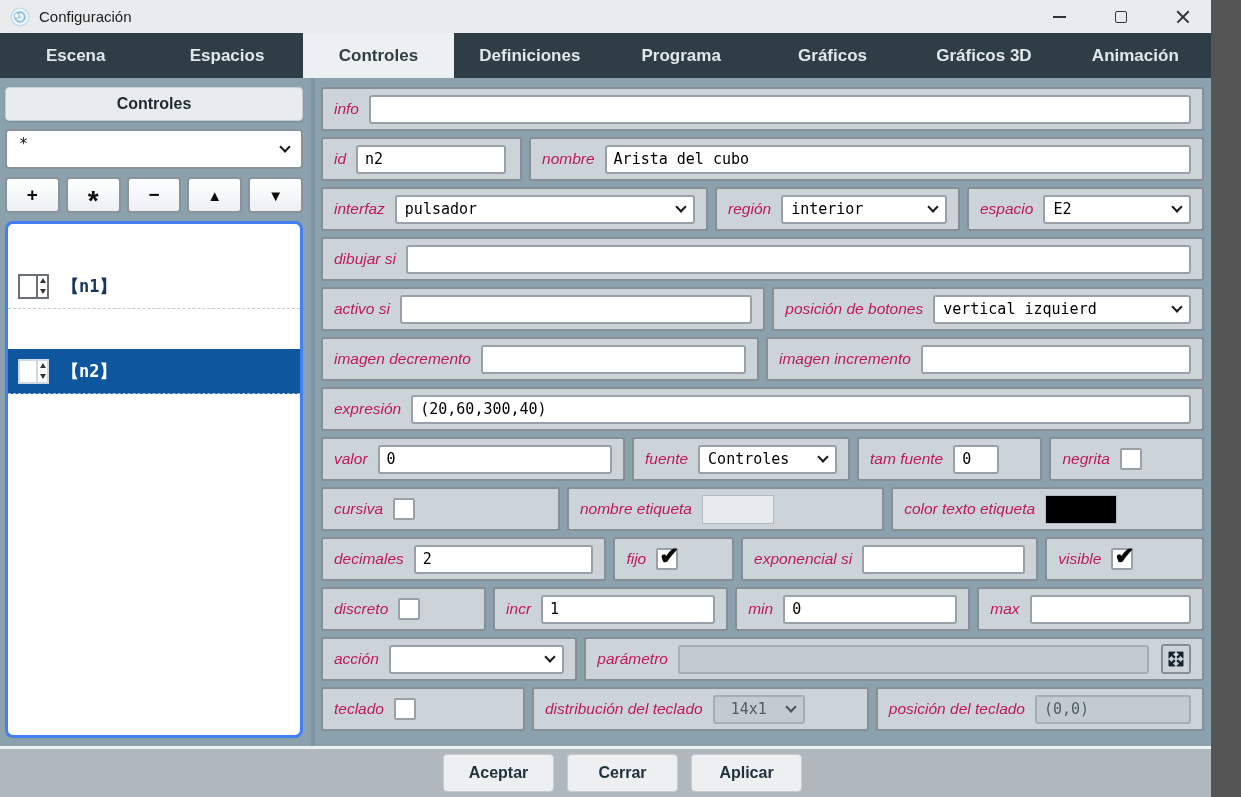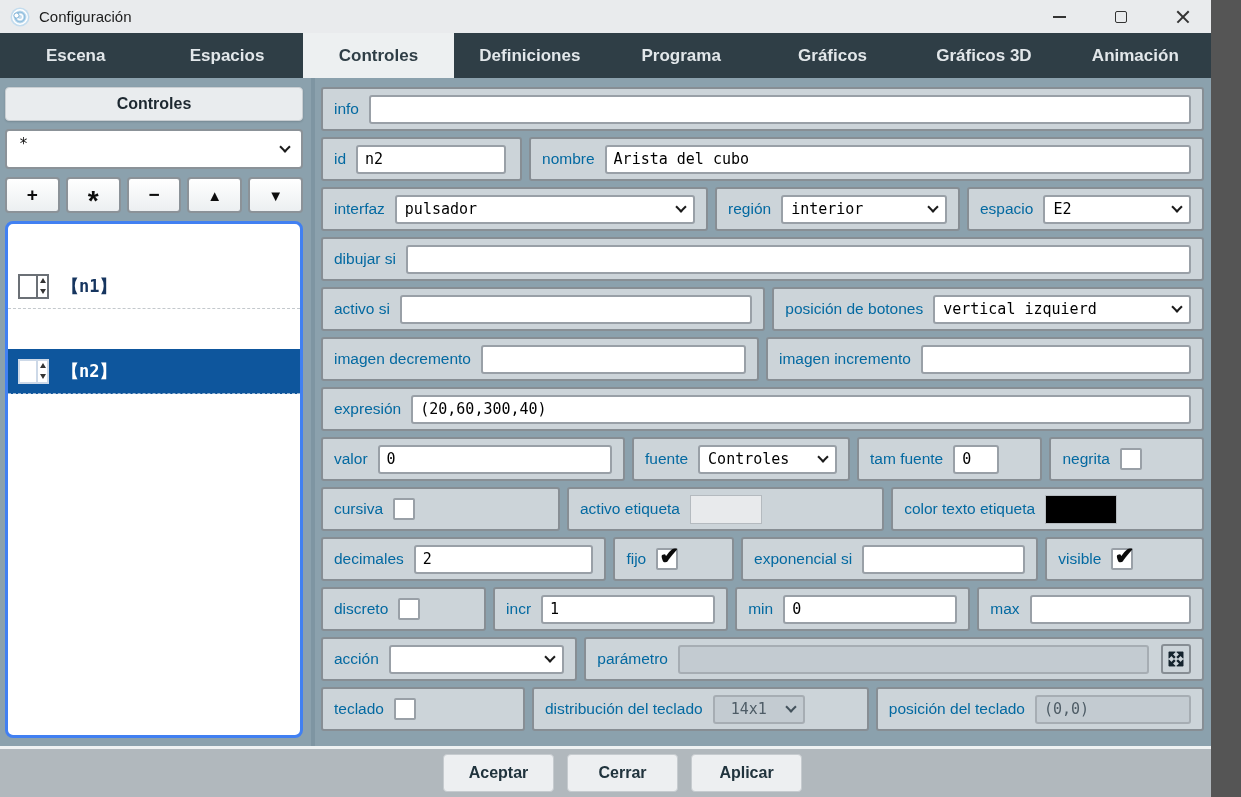--- a/index.html
+++ b/index.html
@@ -45,21 +45,21 @@
   .spin-icon .arrows span { flex:1; display:flex; align-items:center; justify-content:center; }
   .tri-up { width:0; height:0; border-left:3.5px solid transparent; border-right:3.5px solid transparent; border-bottom:5px solid #333; }
   .tri-down { width:0; height:0; border-left:3.5px solid transparent; border-right:3.5px solid transparent; border-top:5px solid #333; }
   .list-item.selected .spin-icon { border-color:#cdd9e8; }
   .list-item.selected .spin-icon .arrows { border-left-color:#cdd9e8; }
 
   
   .form-panel { flex:1; min-width:0; padding:9px 7px 0 6px; display:flex; flex-direction:column; gap:6px; }
   .frow { display:flex; gap:7px; height:44px; flex:none; }
   .grp { background:#ccd4d9; border:2px solid #878e94; border-radius:3px; display:flex; align-items:center; gap:10px; padding:0 11px; min-width:0; flex:1 1 0; }
-  .glabel { font-size:15.5px; color:#0369a1; white-space:nowrap; flex:none; }
+  .glabel { font-size:15.5px; color:#be185d; white-space:nowrap; flex:none;font-style:italic; }
   .tinput { height:29px; background:#fff; border:2px solid #99a0a7; border-radius:3px; font-family:"DejaVu Sans Mono", monospace; font-size:15px; color:#000; padding:0 7px; min-width:0; flex:1 1 0; outline:none; }
   .tinput.fixed { flex:none; }
   .tinput:disabled, .tinput.disabled { background:#c3cbd1; border-color:#a6adb3; color:#4e5c66; }
   .sel { height:29px; background:#fff; border:2px solid #99a0a7; border-radius:3px; display:flex; align-items:center; justify-content:space-between; gap:4px; padding:0 8px; font-family:"DejaVu Sans Mono", monospace; font-size:15px; color:#000; min-width:0; flex:1 1 0; cursor:pointer; }
   .sel .val { overflow:hidden; white-space:nowrap; }
   .sel.fixed { flex:none;padding-left:16px; }
   .sel.disabled { background:#c3cbd1; border-color:#a6adb3; color:#4e5c66; }
   .chev { flex:none; width:8px; height:8px; border-right:2.5px solid #1b1b1b; border-bottom:2.5px solid #1b1b1b; transform:rotate(45deg); margin-top:-4px; }
   .sel.disabled .chev { border-color:#44525c; }
   .checkbox { width:22px; height:22px; background:#fff; border:2px solid #99a0a7; border-radius:2px; flex:none; position:relative; cursor:pointer; }
@@ -264,21 +264,21 @@
           <span class="checkbox"></span>
         </div>
       </div>
 
       <div class="frow">
         <div class="grp" style="flex:245">
           <span class="glabel">cursiva</span>
           <span class="checkbox"></span>
         </div>
         <div class="grp" style="flex:335">
-          <span class="glabel">activo etiqueta</span>
+          <span class="glabel">nombre etiqueta</span>
           <span class="swatch" style="background-color: rgb(232, 234, 236);"></span>
         </div>
         <div class="grp" style="flex:330">
           <span class="glabel">color texto etiqueta</span>
           <span class="swatch" style="background-color: rgb(0, 0, 0);"></span>
         </div>
       </div>
 
       <div class="frow">
         <div class="grp" style="flex:307">

